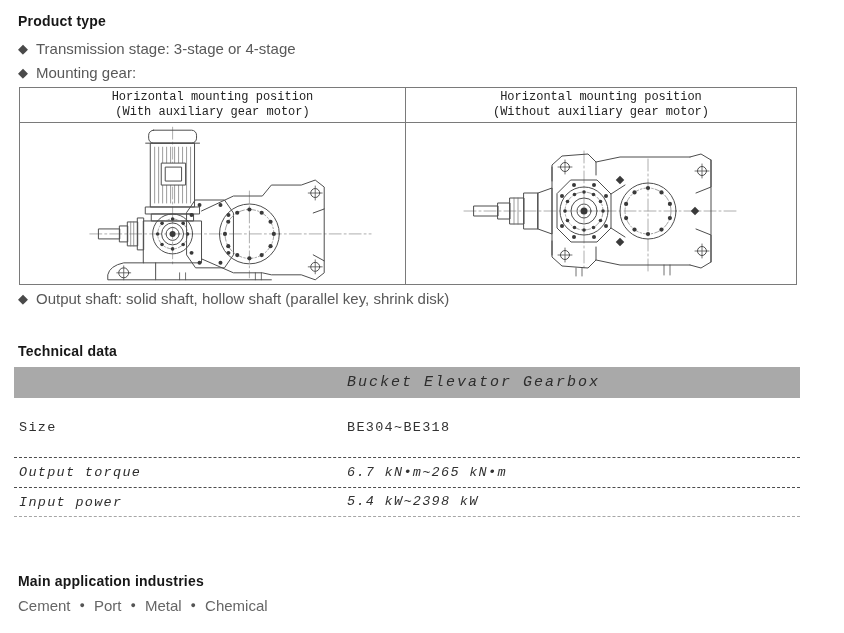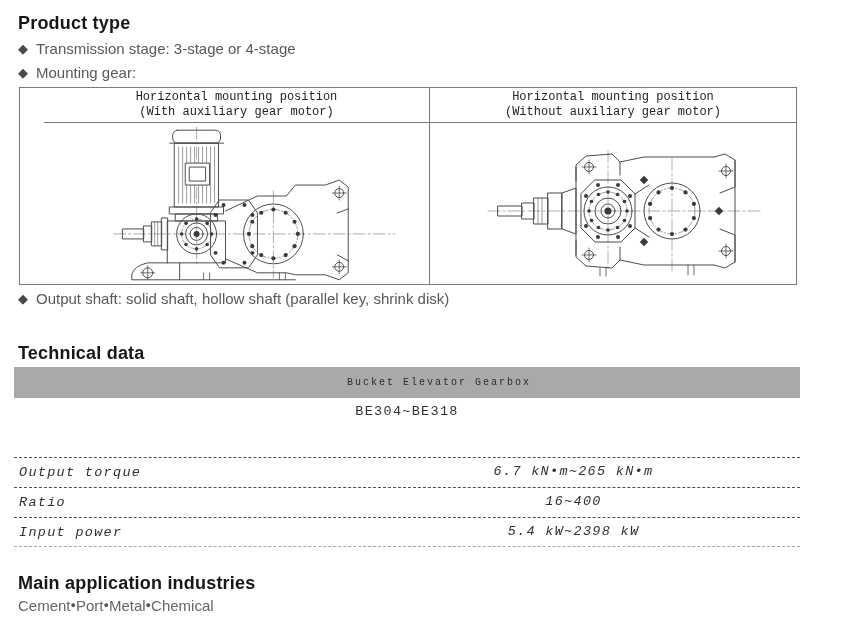--- a/index.html
+++ b/index.html
@@ -1,54 +1,54 @@
 <!DOCTYPE html>
 <html><head>
 <meta charset="utf-8">
 <style>
   html,body{margin:0;padding:0;background:#fff;}
   .page{position:relative;width:844px;height:633px;background:#ffffff;overflow:hidden;
         font-family:"Liberation Sans",sans-serif;}
-  .h-title{position:absolute;left:18px;font-size:18px;font-weight:700;color:#171717;letter-spacing:.2px;}
+  .h-title{position:absolute;left:18px;font-size:14px;font-weight:700;color:#171717;letter-spacing:.2px;}
   .bullet-row{position:absolute;left:18px;display:flex;align-items:center;gap:8px;
               color:#595959;font-size:15px;white-space:nowrap;}
   .diamond{color:#4a4a4a;font-size:13px;line-height:1;}
 
   
   .mount-table{position:absolute;left:19px;top:87px;width:778px;height:198px;
-               border:1px solid #7a7a7a;box-sizing:border-box;background:#fff;padding-left:24px;}
+               border:1px solid #7a7a7a;box-sizing:border-box;background:#fff;}
   .mount-header{display:flex;height:35px;border-bottom:1px solid #7a7a7a;box-sizing:border-box;}
   .mount-body{display:flex;height:161px;}
   .mcol{box-sizing:border-box;}
   .mcol.left{width:386px;border-right:1px solid #7a7a7a;}
   .mcol.right{flex:1;}
   .mhead{display:flex;flex-direction:column;justify-content:center;align-items:center;
          font-family:"Liberation Mono","DejaVu Sans Mono",monospace;font-size:12px;
          line-height:15px;color:#222;}
   .mcell{display:flex;align-items:center;justify-content:center;}
   .mcell svg{display:block;}
 
   
   .tech-table{position:absolute;left:14px;top:367px;width:786px;
               font-family:"Liberation Mono","DejaVu Sans Mono",monospace;color:#333;}
   .tech-header{height:31px;background:#a9a9a9;}
   .tech-header span{display:inline-block;padding-left:333px;line-height:31px;
-                    font-size:10px;letter-spacing:2px;color:#2d2d2d;}
+                    font-size:15px;letter-spacing:2px;color:#2d2d2d;font-style:italic;}
   .tech-row{display:flex;border-bottom:1px dashed #4d4d4d;box-sizing:border-box;
             font-size:13.5px;letter-spacing:1.3px;}
   .tech-row.last{border-bottom:1px dashed #a6a6a6;font-style:italic;}
   .tech-label{width:333px;padding-left:5px;display:flex;align-items:center;box-sizing:border-box;color:#2f2f2f;}
-  .tech-values{flex:1;display:flex;flex-direction:row;justify-content:center;}
+  .tech-values{flex:1;display:flex;flex-direction:column;justify-content:center;}
   .tech-values div{line-height:28px;}
   .row-size{height:60px;}
   .row-mid{height:30px;font-style:italic;}
   .row-power{height:29px;}
 
   
-  .industries{position:absolute;left:18px;top:597px;display:flex;align-items:center;
+  .industries{position:absolute;left:18px;top:597px;display:flex;align-items:center;gap:9px;
               font-size:15px;color:#666;}
   .ind-dot{font-size:9px;color:#555;line-height:1;}
 
   .drawing-stroke{stroke:#4d4d4d;fill:none;stroke-width:1;}
 </style>
 </head>
 <body>
 
 <div class="page">
 
@@ -266,38 +266,33 @@
   </div>
 
   <div class="h-title" style="top:343px;text-align:right;">Technical data</div>
 
   <div class="tech-table">
     <div class="tech-header">
       <span>Bucket Elevator Gearbox</span>
     </div>
 
     <div class="tech-row row-size">
+      <div class="tech-label">Size</div>
       <div class="tech-values">
         <div>BE304~BE318</div>
       </div>
     </div>
 
     <div class="tech-row row-mid">
       <div class="tech-label">Output torque</div>
       <div class="tech-values">
         <div>6.7 kN•m~265 kN•m</div>
       </div>
     </div>
 
-    <div class="tech-row row-mid">
-      <div class="tech-label">Ratio</div>
-      <div class="tech-values">
-        <div>16~400</div>
-      </div>
-    </div>
 
     <div class="tech-row row-power last">
       <div class="tech-label">Input power</div>
       <div class="tech-values">
         <div>5.4 kW~2398 kW</div>
       </div>
     </div>
   </div>
 
   <div class="h-title" style="top:573px;">Main application industries</div>

